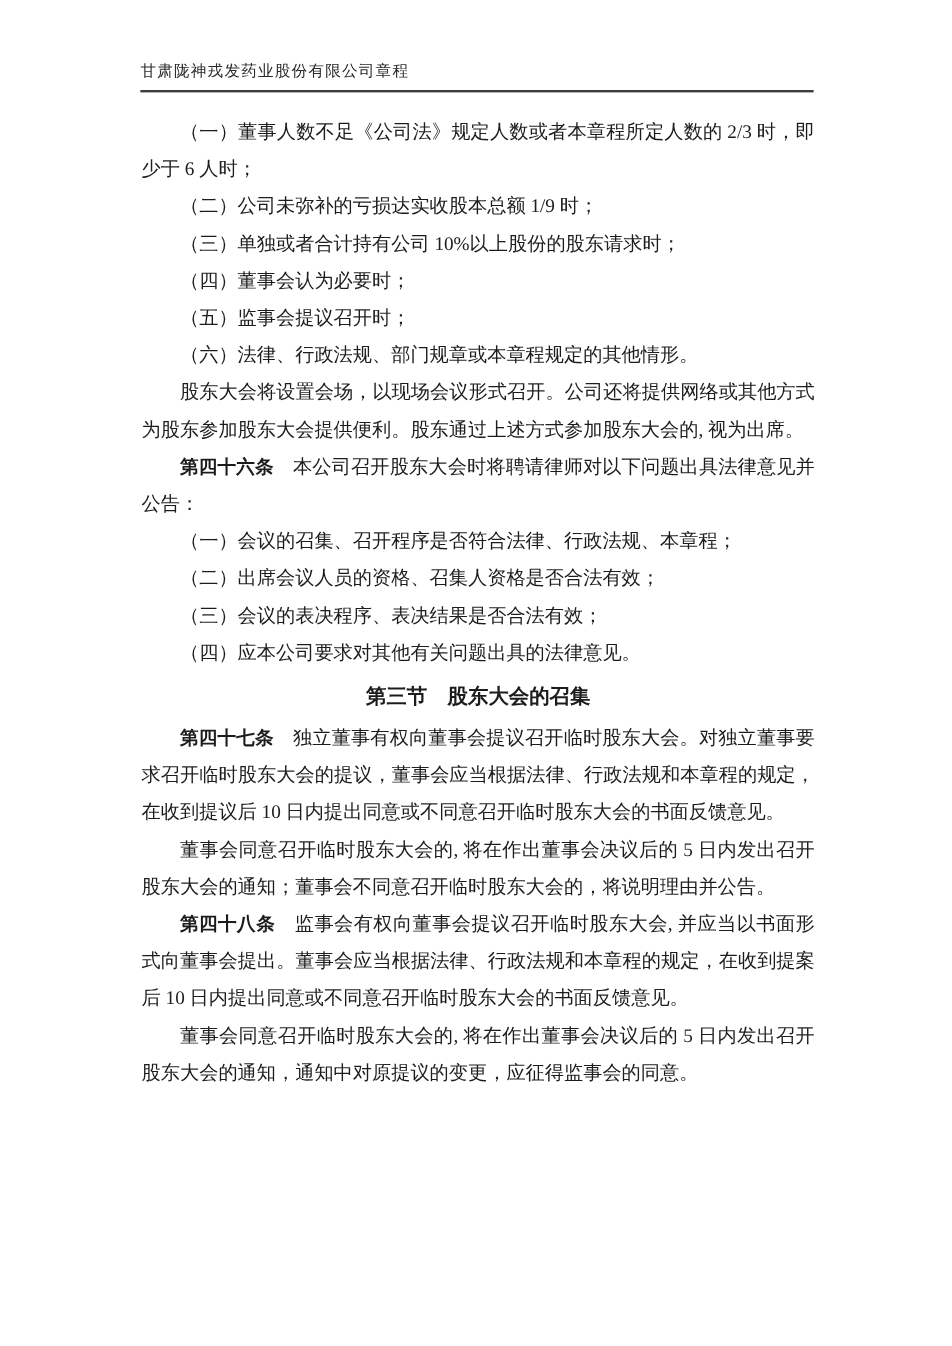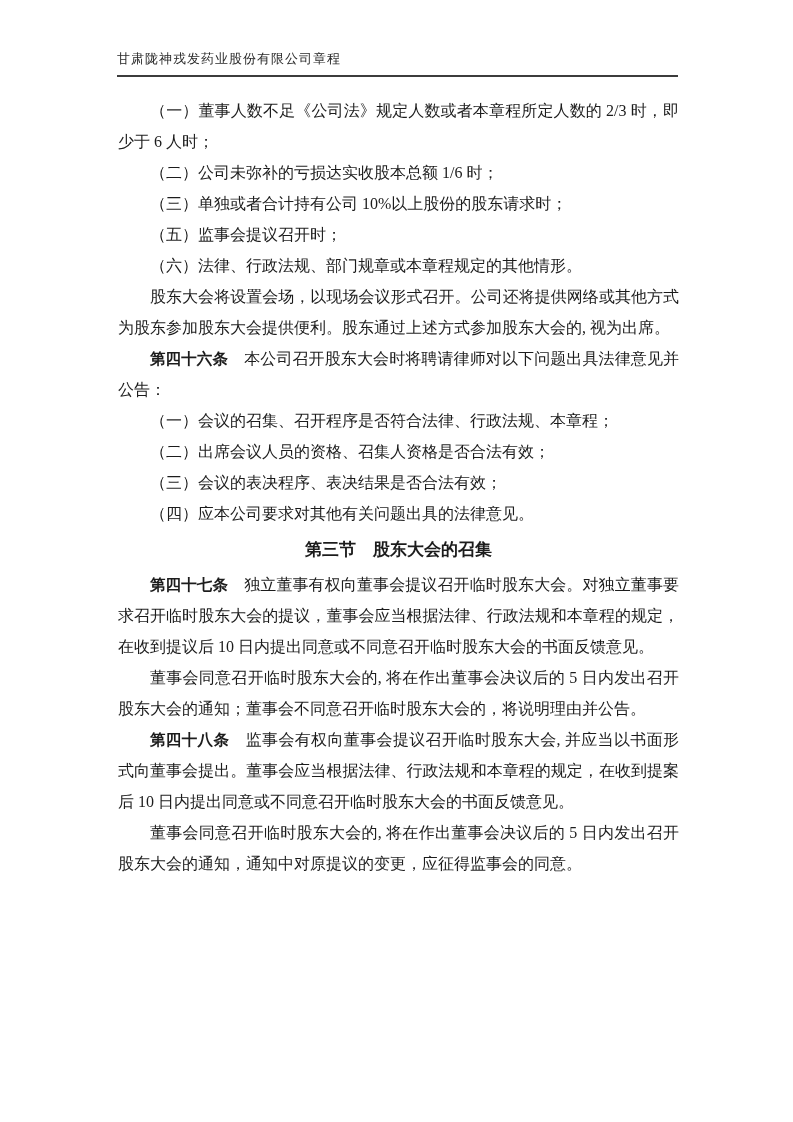--- a/index.html
+++ b/index.html
@@ -75,22 +75,23 @@
 <body>
 
 <div class="page">
 
   <div class="doc-header">
     <span>甘肃陇神戎发药业股份有限公司章程</span>
   </div>
 
   <div class="doc-body">
       <div class="para body">（一）董事人数不足《公司法》规定人数或者本章程所定人数的 2/3 时，即少于 6 人时；</div>
-      <div class="para body">（二）公司未弥补的亏损达实收股本总额 1/6 时；</div>
+      <div class="para body">（二）公司未弥补的亏损达实收股本总额 1/9 时；</div>
       <div class="para body">（三）单独或者合计持有公司 10%以上股份的股东请求时；</div>
+      <div class="para body">（四）董事会认为必要时；</div>
       <div class="para body">（五）监事会提议召开时；</div>
       <div class="para body">（六）法律、行政法规、部门规章或本章程规定的其他情形。</div>
       <div class="para body">股东大会将设置会场，以现场会议形式召开。公司还将提供网络或其他方式为股东参加股东大会提供便利。股东通过上述方式参加股东大会的, 视为出席。</div>
       <div class="para article"><b>第四十六条</b>　本公司召开股东大会时将聘请律师对以下问题出具法律意见并公告：</div>
       <div class="para body">（一）会议的召集、召开程序是否符合法律、行政法规、本章程；</div>
       <div class="para body">（二）出席会议人员的资格、召集人资格是否合法有效；</div>
       <div class="para body">（三）会议的表决程序、表决结果是否合法有效；</div>
       <div class="para body">（四）应本公司要求对其他有关问题出具的法律意见。</div>
       <div class="para heading">第三节　股东大会的召集</div>
       <div class="para article"><b>第四十七条</b>　独立董事有权向董事会提议召开临时股东大会。对独立董事要求召开临时股东大会的提议，董事会应当根据法律、行政法规和本章程的规定，在收到提议后 10 日内提出同意或不同意召开临时股东大会的书面反馈意见。</div>

